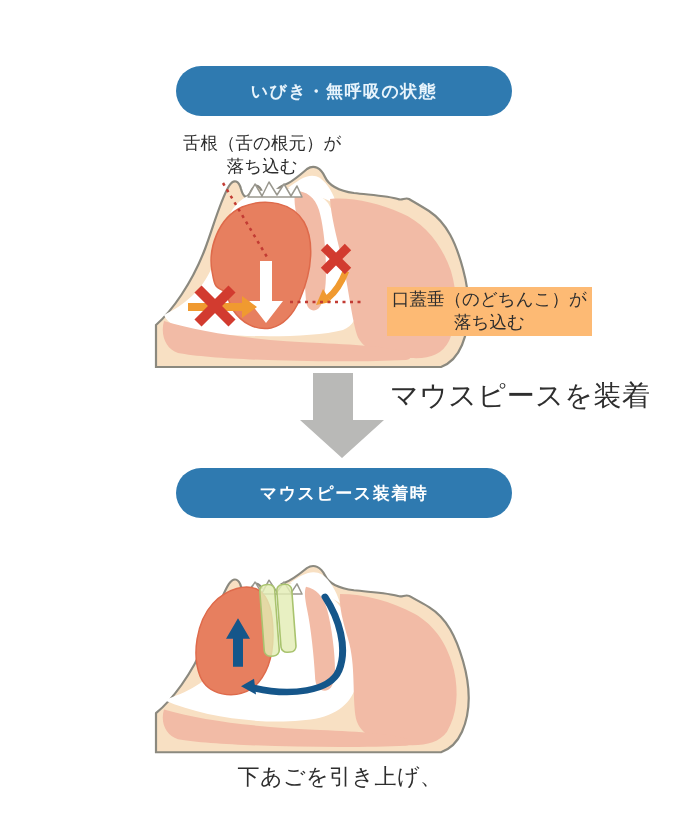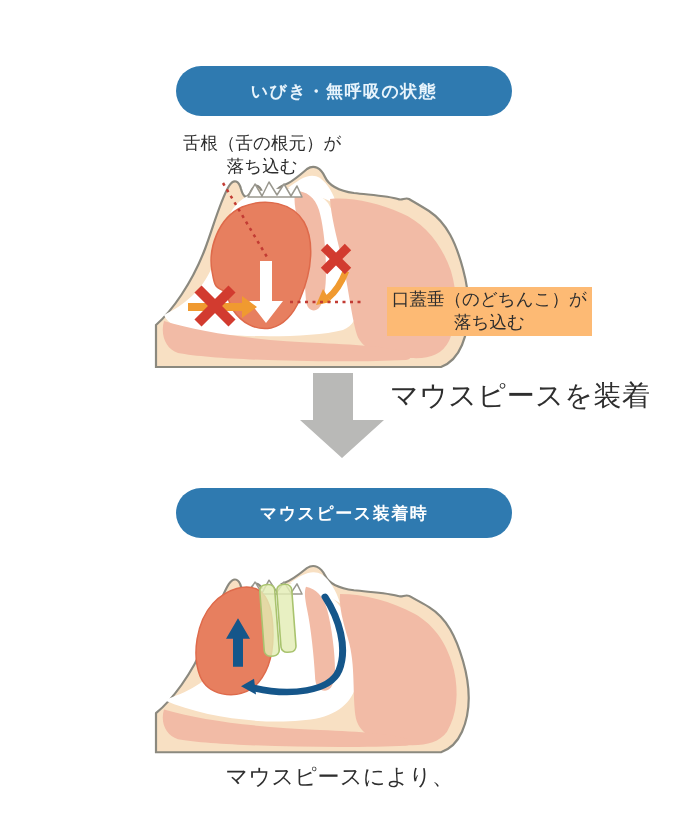--- a/index.html
+++ b/index.html
@@ -2,21 +2,21 @@
 <html style="--banner_blue: #2f7ab0; --banner1_text: #e8f4fc; --banner2_text: #ffffff; --text_dark: #2e2e2e; --skin: #f8e0c3; --skin_outline: #8b897f; --tissue_pink: #f2bba6; --tongue: #e77f5f; --tongue_outline: #de6a4b; --airway_white: #ffffff; --teeth_outline: #9a988f; --blocked_orange: #f09a30; --blocked_red: #d23b2f; --leader_red: #c23b33; --open_blue: #15568a; --mouthpiece_green: #e3edb4; --mouthpiece_border: #a9c36e; --transition_gray: #b9b9b7;"><head>
 <meta charset="utf-8">
 <style>
   html,body{margin:0;padding:0;}
   body{width:680px;height:840px;background:#fff;overflow:hidden;}
   .page{position:relative;width:680px;height:840px;background:#fff;font-family:"DejaVu Sans",sans-serif;}
   .title{position:absolute;left:5px;top:2px;margin:0;font-size:33px;font-weight:bold;color:#1b1b1b;letter-spacing:.5px;white-space:nowrap;}
   .banner{position:absolute;left:176px;width:336px;height:50px;border-radius:26px;background:var(--banner_blue);
           display:flex;align-items:center;justify-content:center;font-size:17px;font-weight:bold;letter-spacing:1.5px;white-space:nowrap;}
   .banner1{top:66px;color:var(--banner1_text);}
-  .banner2{top:488px;color:var(--banner2_text);justify-content:center;}
+  .banner2{top:468px;color:var(--banner2_text);justify-content:center;}
   .label{position:absolute;font-size:17.5px;line-height:23px;color:var(--text_dark);z-index:5;white-space:nowrap;text-align:center;}
   .label1{left:183px;top:132px;}
   .label2{left:387px;top:287px;background:#fdba74;padding:1px 5px 2px 5px;}
   .diagram{position:absolute;left:150px;}
   .d1{top:155px;}
   .d2{top:555px;}
   .transition-arrow{position:absolute;left:300px;top:373px;}
   .midtext{position:absolute;left:390px;top:377px;font-size:28px;color:var(--text_dark);letter-spacing:.5px;white-space:nowrap;}
   .caption{position:absolute;left:0;top:762px;width:680px;text-align:center;font-size:22px;line-height:30px;color:var(--text_dark);letter-spacing:.5px;}
   
@@ -121,16 +121,16 @@
     <g transform="rotate(-4 130 70)">
       <rect class="c-mp" x="112" y="31" width="15" height="77" rx="6"></rect>
       <rect class="c-mp" x="129" y="32" width="15" height="73" rx="6"></rect>
     </g>
     <path class="c-blue-f" d="M 83 120 L 93 120 L 93 90 L 100 90 L 88 68 L 76 90 L 83 90 Z"></path>
     <path class="c-blue-s" d="M 175 45 C 189 68 198 100 189 124 C 180 147 140 152 104 143"></path>
     <polygon class="c-blue-f" points="91,141 106,150 104,133"></polygon>
   </svg>
 
   <div class="caption">
-    <div>マウスピースにより、</div>
+    <div>下あごを引き上げ、</div>
   </div>
 
 </div>
 
 </body></html>

